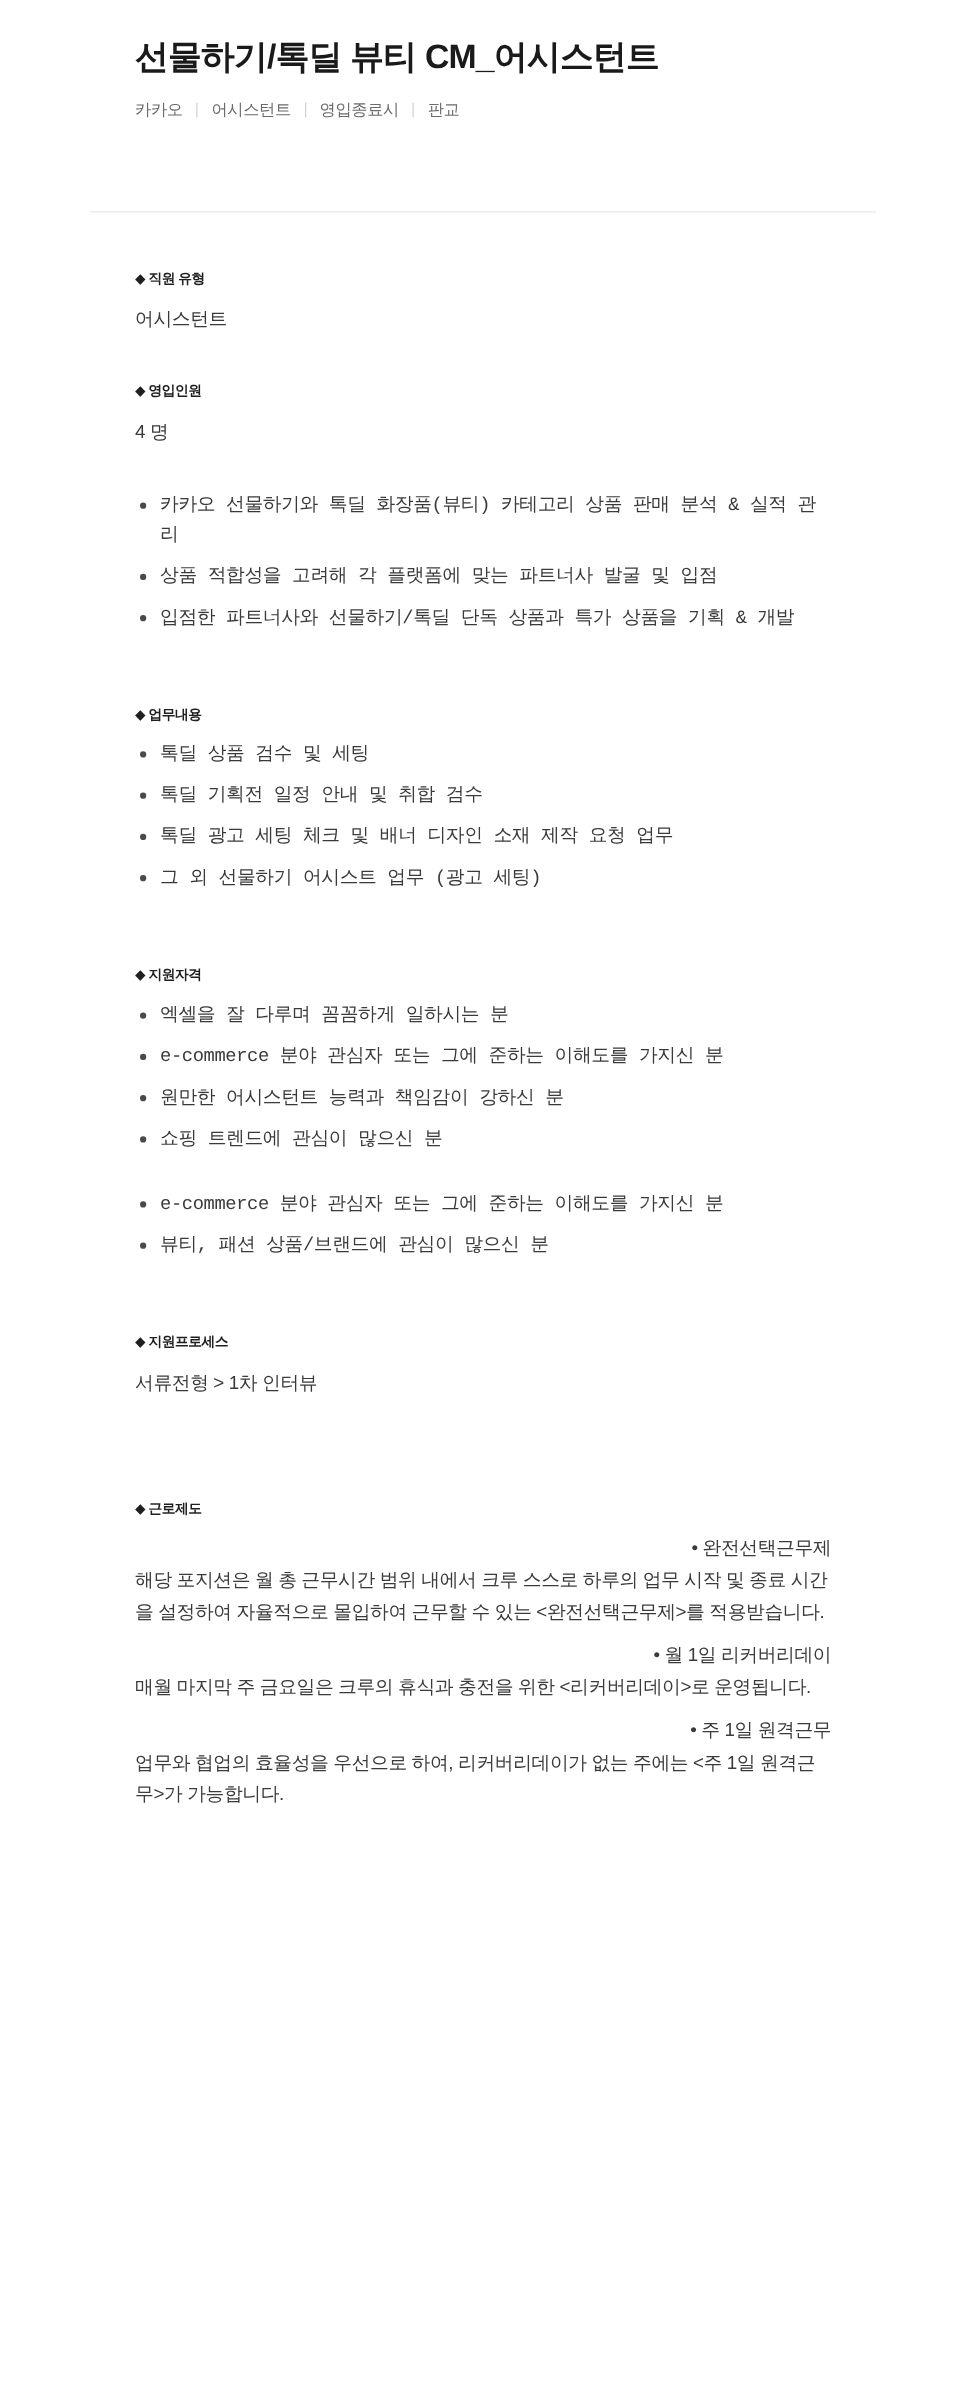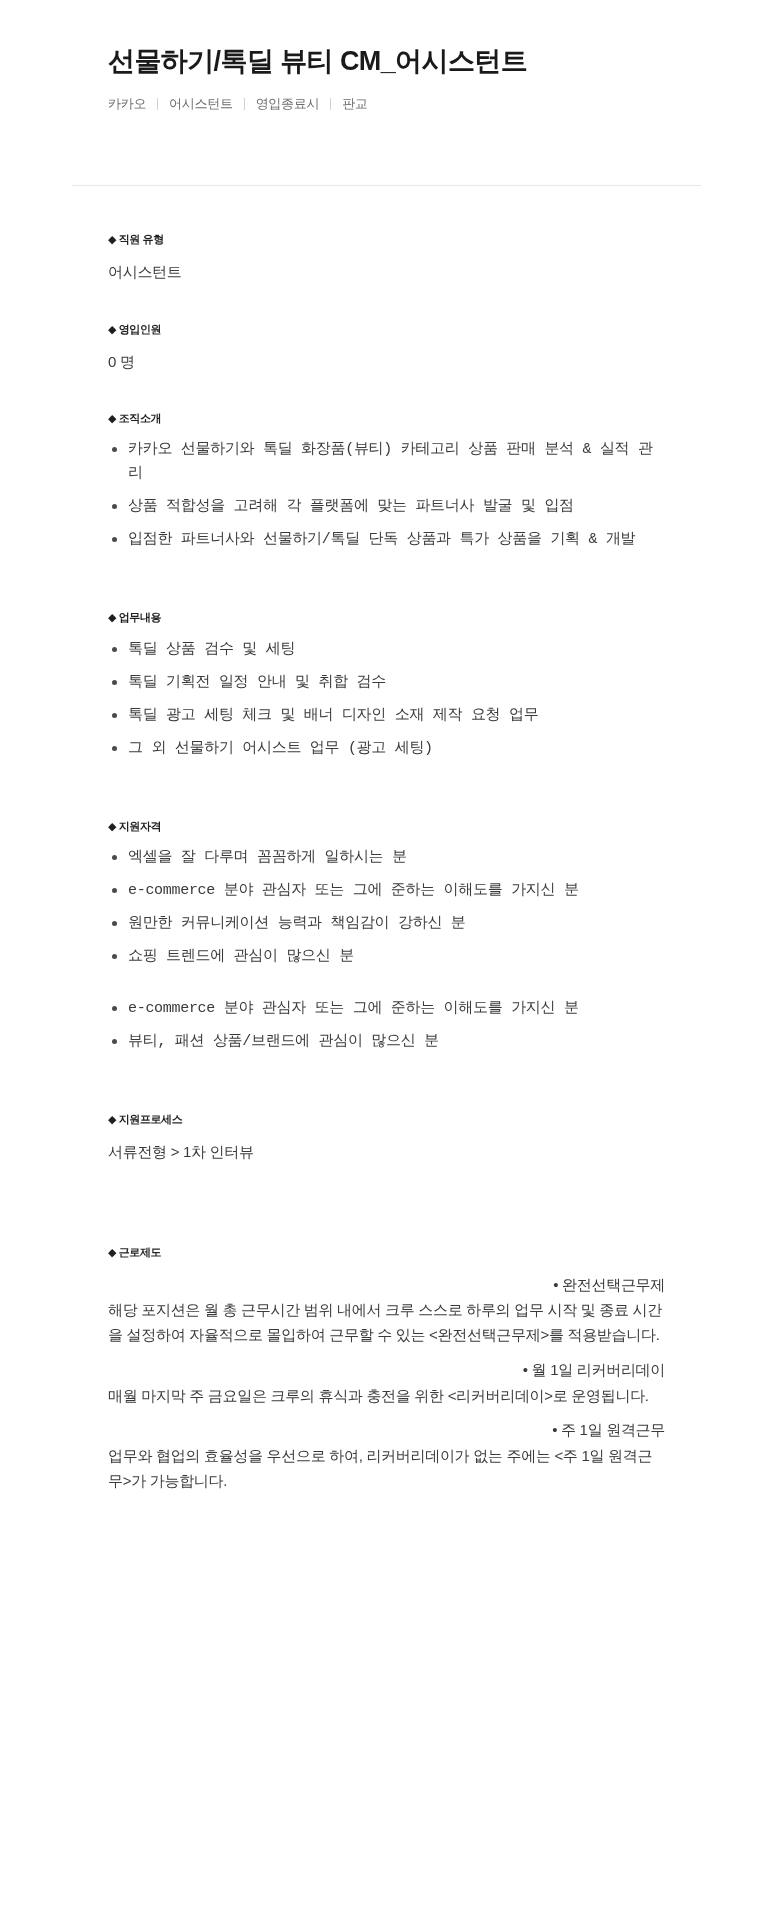--- a/index.html
+++ b/index.html
@@ -11,21 +11,21 @@
   }
   body {
     width: 773px;
     min-height: 1909px;
     font-family: "Liberation Sans", "DejaVu Sans", sans-serif;
     color: #333333;
     -webkit-font-smoothing: antialiased;
   }
   .page {
     width: 629px;
-    margin: 16px auto;
+    margin: 0 auto;
     position: relative;
   }
 
   
   .header {
     padding: 28px 36px 0 36px;
   }
   .job-title {
     font-size: 27px;
     font-weight: bold;
@@ -144,25 +144,24 @@
 
   <div class="content">
 
     <div class="section">
       <h2 class="section-heading">◆ 직원 유형</h2>
       <p class="plain-line">어시스턴트</p>
     </div>
 
     <div class="section">
       <h2 class="section-heading">◆ 영입인원</h2>
-      <p class="plain-line">0 명</p>
-    </div>
-
-    <div class="section">
-      <h2 class="section-heading">◆ 조직소개</h2>
+      <p class="plain-line">4 명</p>
+    </div>
+
+    <div class="section">
       <ul class="bullets">
         <li>카카오 선물하기와 톡딜 화장품(뷰티) 카테고리 상품 판매 분석 &amp; 실적 관리</li>
         <li>상품 적합성을 고려해 각 플랫폼에 맞는 파트너사 발굴 및 입점</li>
         <li>입점한 파트너사와 선물하기/톡딜 단독 상품과 특가 상품을 기획 &amp; 개발</li>
       </ul>
     </div>
 
     <div class="gap-lg"></div>
 
     <div class="section">
@@ -175,21 +174,21 @@
       </ul>
     </div>
 
     <div class="gap-lg"></div>
 
     <div class="section tight">
       <h2 class="section-heading">◆ 지원자격</h2>
       <ul class="bullets">
         <li>엑셀을 잘 다루며 꼼꼼하게 일하시는 분</li>
         <li>e-commerce 분야 관심자 또는 그에 준하는 이해도를 가지신 분</li>
-        <li>원만한 커뮤니케이션 능력과 책임감이 강하신 분</li>
+        <li>원만한 어시스턴트 능력과 책임감이 강하신 분</li>
         <li>쇼핑 트렌드에 관심이 많으신 분</li>
       </ul>
     </div>
 
     <div class="section">
       <ul class="bullets">
         <li>e-commerce 분야 관심자 또는 그에 준하는 이해도를 가지신 분</li>
         <li>뷰티, 패션 상품/브랜드에 관심이 많으신 분</li>
       </ul>
     </div>

